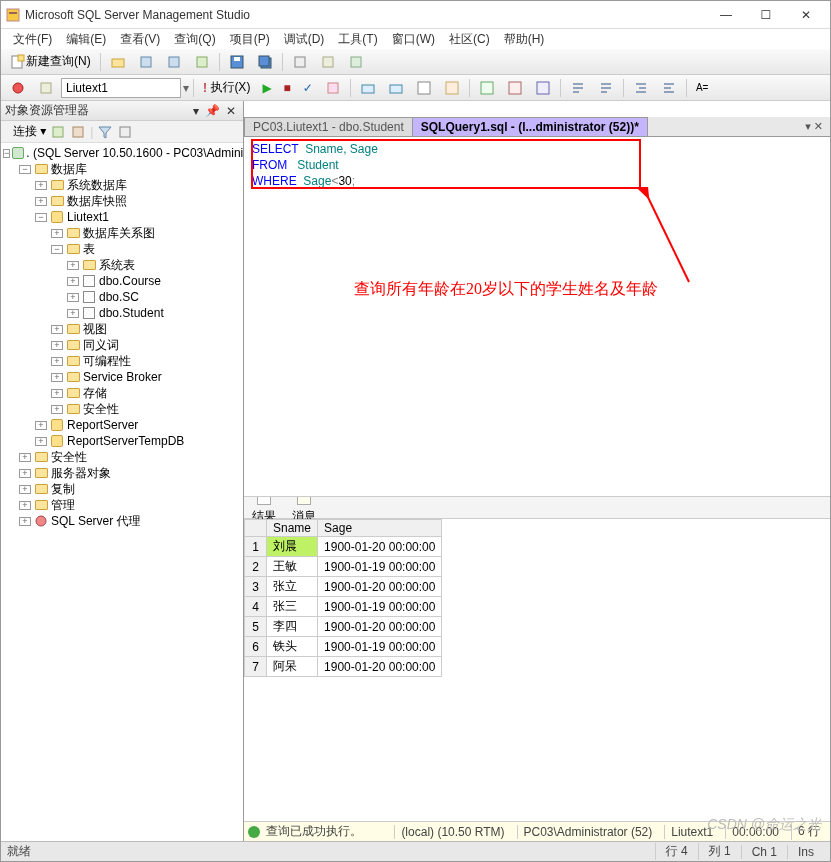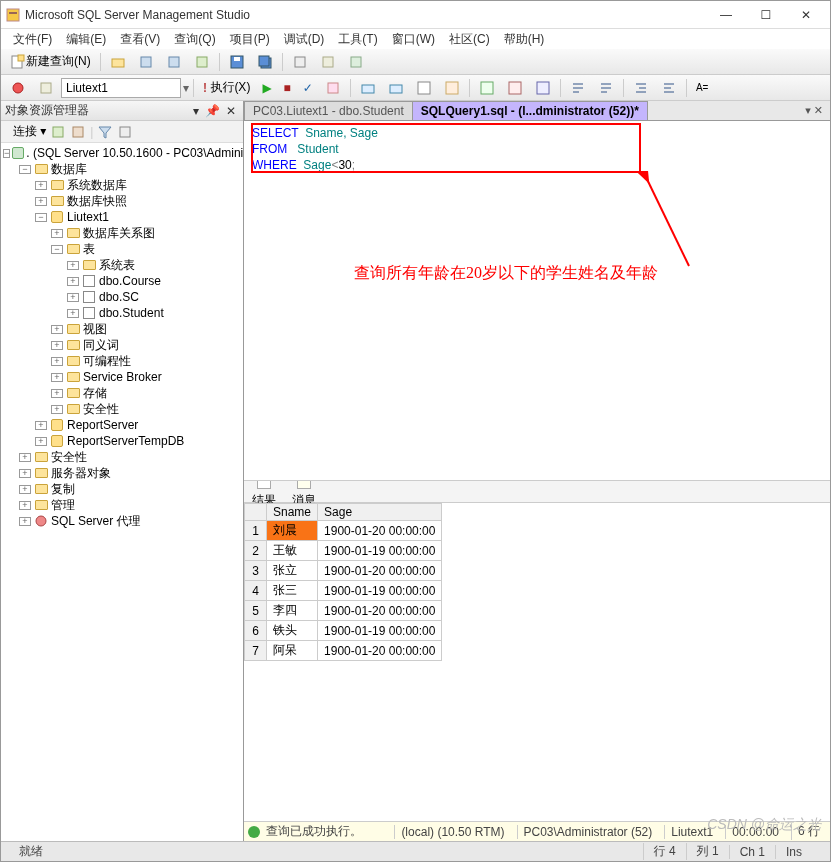--- a/index.html
+++ b/index.html
@@ -24,46 +24,46 @@
 .panel-sub { height: 22px; display: flex; align-items: center; padding: 0 12px; gap: 4px; border-bottom: 1px solid #ddd; background: #f2f2f2; }
 .panel-sub .ico-sm { width: 16px; height: 16px; }
 .tree { flex: 1; overflow: auto; padding: 2px 0; }
 .tree-row { display: flex; align-items: center; height: 16px; white-space: nowrap; cursor: pointer; }
 .tree-toggle { width: 12px; text-align: center; color: #666; font-size: 9px; border: 1px solid #999; height: 9px; line-height: 7px; margin-right: 2px; background: #fff; }
 .tree-ico { width: 16px; height: 14px; margin-right: 2px; display: inline-flex; align-items: center; justify-content: center; }
 .folder { background: #fde49c; border: 1px solid #caa33a; width: 13px; height: 10px; border-radius: 1px; }
 .db-ico { width: 12px; height: 12px; background: #ffe08a; border: 1px solid #caa33a; border-radius: 2px; }
 .srv-ico { width: 12px; height: 12px; background: #d0e8d0; border: 1px solid #6a6; border-radius: 2px; }
 .tbl-ico { width: 12px; height: 12px; background: #fff; border: 1px solid #888; }
-.content { flex: 1; display: flex; flex-direction: column; min-width: 0; }
+.content { flex: 1; display: flex; flex-direction: column; min-width: 0; margin-top: 16px; }
 .tabs { height: 20px; display: flex; align-items: flex-end; background: #e8e8e8; border-bottom: 1px solid #999; }
 .tab { height: 19px; padding: 0 8px; border: 1px solid #999; border-bottom: none; margin-right: -1px; display: flex; align-items: center; background: #ddd; cursor: pointer; font-size: 11px; color: #555; }
 .tab.active { background: #c4b5fd; font-weight: bold; color: #000; }
 .editor { position: relative; flex: 0 0 360px; background: #fff; overflow: hidden; border-bottom: 1px solid #ccc; }
 .editor pre { padding: 4px 8px; font-family: Consolas, monospace; font-size: 13px; line-height: 16px; white-space: pre; }
 .kw { color: #0000ff; }
 .tk { color: #008080; }
 .op { color: #808080; }
 .num { color: #000; }
 .sql-box { position: absolute; left: 7px; top: 2px; width: 390px; height: 50px; border: 2px solid #ff0000; pointer-events: none; }
 .arrow-svg { position: absolute; left: 290px; top: 50px; pointer-events: none; }
 .annot { position: absolute; left: 110px; top: 142px; color: #ff0000; font-size: 16px; font-family: "SimSun"; }
 .res-tabs { height: 22px; display: flex; align-items: center; padding: 2px 4px; gap: 8px; background: #f4f4f4; border-bottom: 1px solid #ccc; }
 .res-tab { display: flex; align-items: center; gap: 3px; cursor: pointer; padding: 1px 4px; flex-direction: column; }
 .res-tab .ri { width: 14px; height: 14px; border: 1px solid #aaa; background: #fff; }
 .grid-wrap { flex: 1; overflow: auto; background: #fff; }
 table.grid { border-collapse: collapse; font-size: 11px; }
 table.grid th, table.grid td { border: 1px solid #ccc; padding: 1px 6px; text-align: left; height: 16px; }
 table.grid th { background: #f0f0f0; font-weight: normal; }
 table.grid td.rownum { background: #f0f0f0; text-align: center; width: 22px; }
-table.grid td.sel { background: #f97316; }
+table.grid td.sel { background: #bef264; }
 .status-q { height: 20px; background: #fffde6; border-top: 1px solid #ccc; display: flex; align-items: center; padding: 0 4px; gap: 6px; font-size: 11px; color: #444; }
 .status-q .seg { padding: 0 6px; border-left: 1px solid #ccc; }
 .status-q .ok { width: 12px; height: 12px; border-radius: 50%; background: #4a4; display: inline-block; }
-.status-bar { height: 20px; background: #e8e8e8; border-top: 1px solid #bbb; display: flex; align-items: center; padding: 0 18px; font-size: 11px; color: #444; }
+.status-bar { height: 20px; background: #e8e8e8; border-top: 1px solid #bbb; display: flex; align-items: center; padding: 0 6px; font-size: 11px; color: #444; }
 .status-bar .sp { flex: 1; }
 .status-bar .seg { padding: 0 10px; border-left: 1px solid #ccc; }
 .watermark { position: absolute; right: 10px; bottom: 28px; color: #bbb; font-size: 14px; font-style: italic; pointer-events: none; }
 </style>
 </head>
 <body>
 
 <div class="title-bar">
   <span class="icon">
     <svg width="16" height="16">

